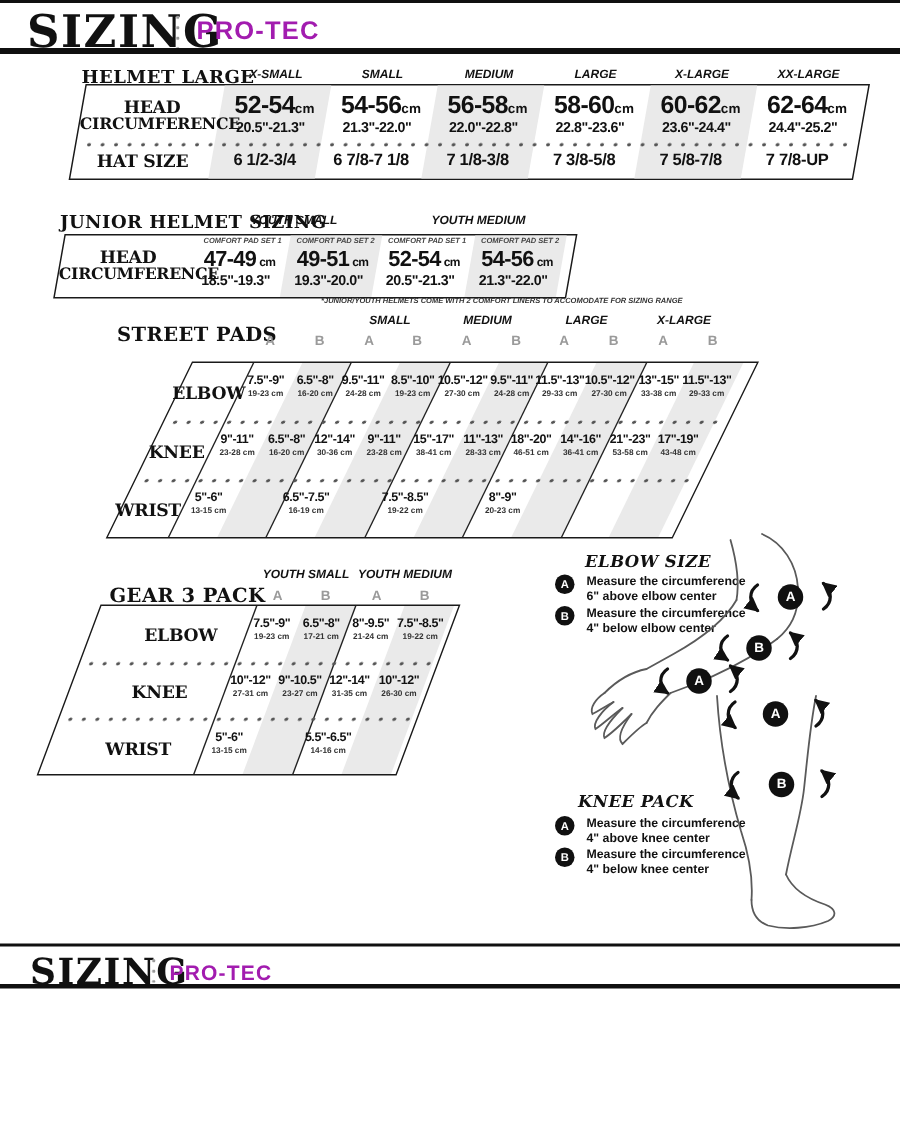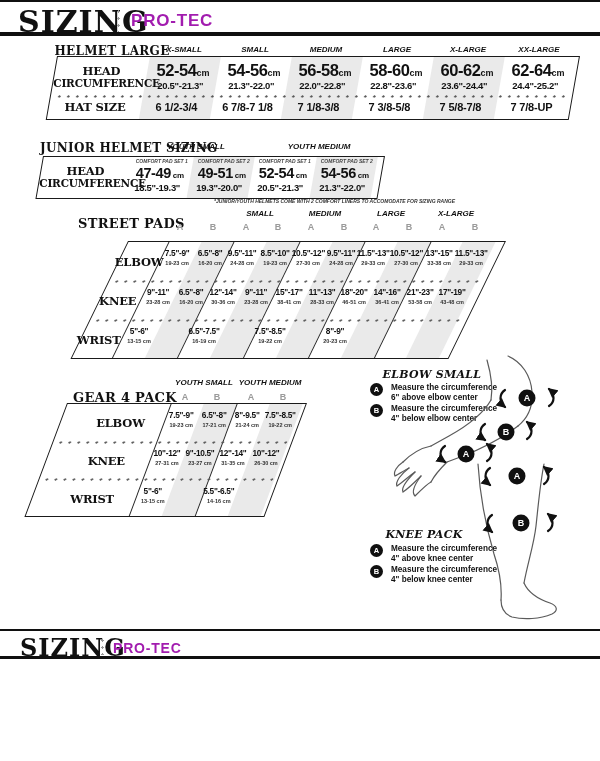--- a/index.html
+++ b/index.html
@@ -248,21 +248,21 @@
     <div class="cell uns26" style="left:170.8px;top:85px;width:32.7px;">
         <div class="padin">7.5"-8.5"</div>
         <div class="padcm">19-22 cm</div>
       </div>
     <div class="cell uns26" style="left:236.2px;top:85px;width:32.7px;">
         <div class="padin">8"-9"</div>
         <div class="padcm">20-23 cm</div>
       </div>
   </div>
 
-  <div class="abs tlab" style="left:73px;top:390px;font-size:13px;">GEAR 4 PACK</div>
+  <div class="abs tlab" style="left:73px;top:390px;font-size:13px;">GEAR 3 PACK</div>
   <div class="abs sizehdr" style="left:154px;top:378px;width:100px;">YOUTH SMALL</div>
   <div class="abs sizehdr" style="left:220px;top:378px;width:100px;">YOUTH MEDIUM</div>
   <div class="abs abhdr" style="left:175px;top:392px;width:20px;">A</div>
   <div class="abs abhdr" style="left:207px;top:392px;width:20px;">B</div>
   <div class="abs abhdr" style="left:241px;top:392px;width:20px;">A</div>
   <div class="abs abhdr" style="left:273px;top:392px;width:20px;">B</div>
 
   <div class="skewbox sk20" style="left:67px;top:403px;width:238px;height:112px;">
     <div class="stripe" style="left:136px;width:33px;"></div>
     <div class="stripe" style="left:202px;width:33px;"></div>
@@ -312,21 +312,21 @@
     <div class="cell uns20" style="left:103px;top:83px;width:33px;">
         <div class="padin">5"-6"</div>
         <div class="padcm">13-15 cm</div>
       </div>
     <div class="cell uns20" style="left:169px;top:83px;width:33px;">
         <div class="padin">5.5"-6.5"</div>
         <div class="padcm">14-16 cm</div>
       </div>
   </div>
 
-  <div class="abs instrTitle" style="left:382px;top:368px;width:100px;">ELBOW SMALL</div>
+  <div class="abs instrTitle" style="left:382px;top:368px;width:100px;">ELBOW SIZE</div>
   <div class="bullet" style="left:370px;top:383px;">A</div>
   <div class="abs instrTxt" style="left:391px;top:383px;">
     <div>Measure the circumference</div>
     <div>6" above elbow center</div>
   </div>
   <div class="bullet" style="left:370px;top:404px;">B</div>
   <div class="abs instrTxt" style="left:391px;top:404px;">
     <div>Measure the circumference</div>
     <div>4" below elbow center</div>
   </div>

